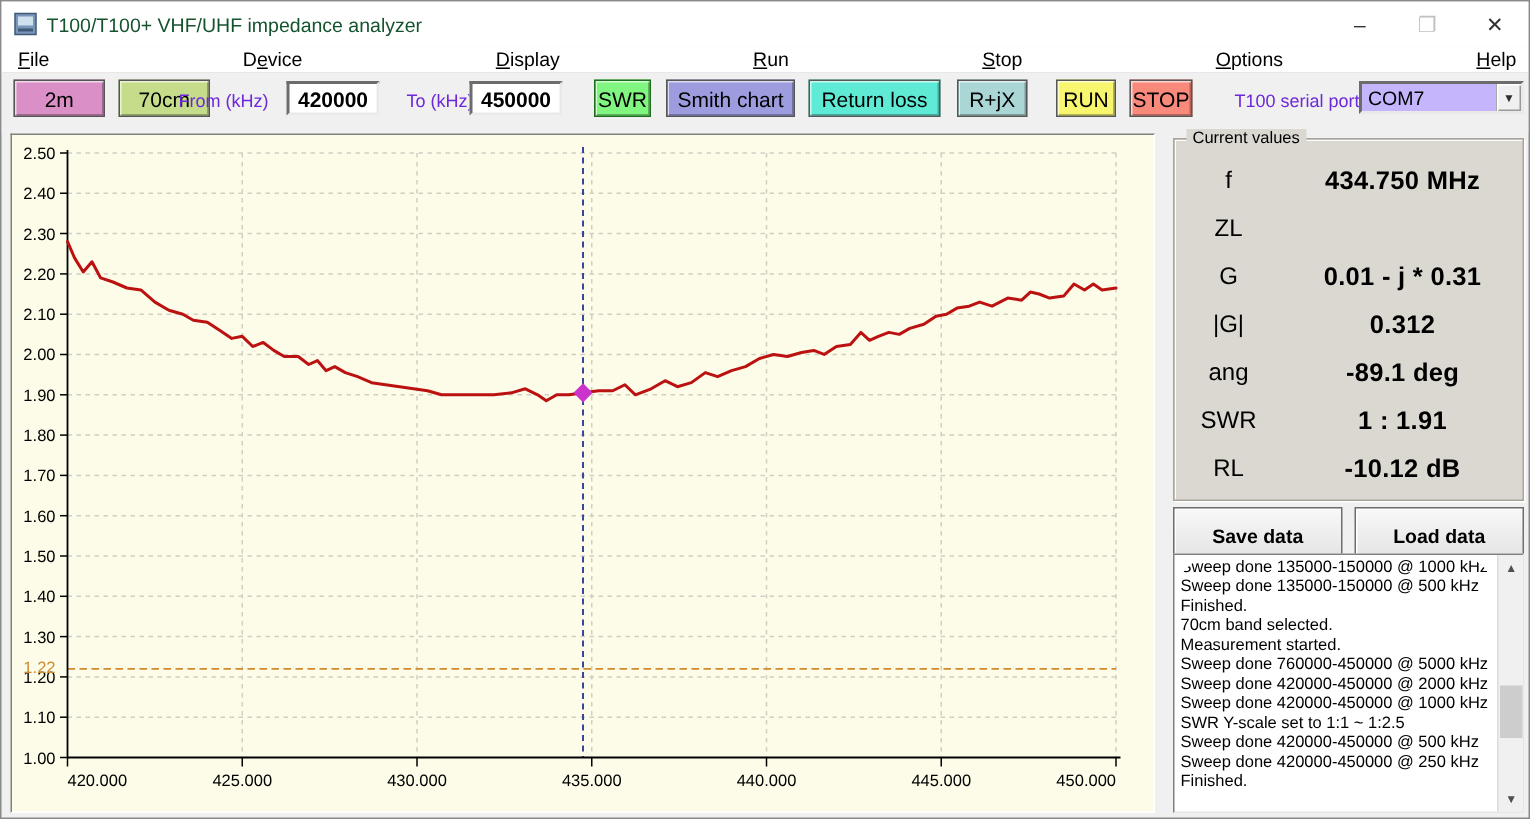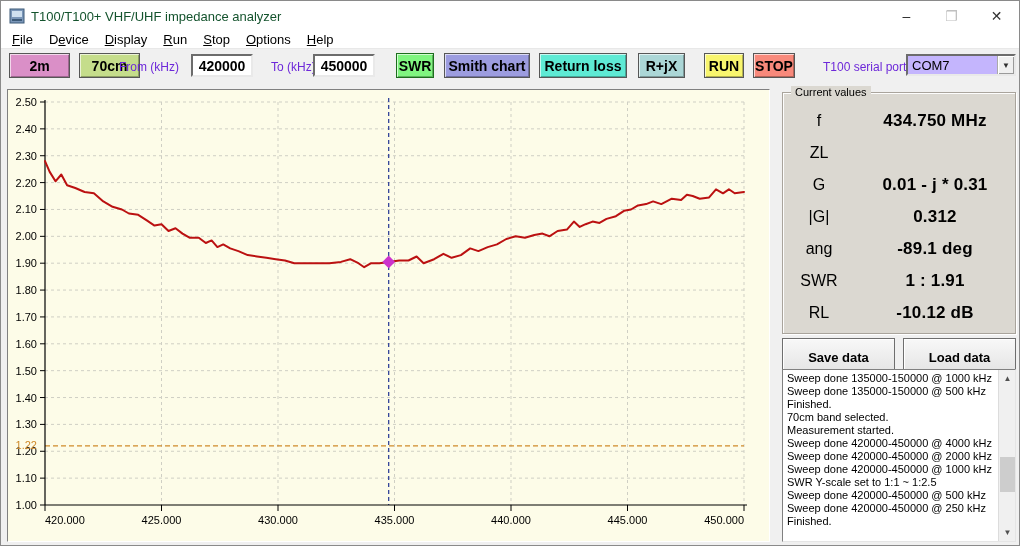--- a/index.html
+++ b/index.html
@@ -12,25 +12,25 @@
     color:#000;
   }
   
   .titlebar { position:absolute; left:0; top:0; width:100%; height:30px; background:#ffffff; display:flex; align-items:center; }
   .app-icon { width:16px; height:16px; margin:0 6px 0 8px; }
   .title-text { font-size:13px; color:#14532d; }
   .win-controls { position:absolute; right:0; top:0; height:30px; display:flex; }
   .win-btn { width:45px; height:30px; display:flex; align-items:center; justify-content:center; font-size:14px; color:#333; }
   .win-btn.max { color:#c0c0c0; }
   
-  .menubar { position:absolute; left:0; top:30px; width:100%; height:18px; background:#ffffff; border-bottom:1px solid #e8e8e8; display:flex; align-items:center; padding-left:3px; }
+  .menubar { position:absolute; left:0; top:30px; width:100%; height:18px; background:#ffffff; border-bottom:1px solid #e8e8e8; display:flex; align-items:center; padding-left:3px;justify-content:space-between; }
   .menu-item { font-size:13px; padding:0 8px; height:18px; line-height:18px; }
   
   .toolbar { position:absolute; left:0; top:48px; width:100%; height:40px; background:#f0f0f0; }
-  .tb { position:absolute; top:4px; height:25px; border:1px solid #565656; box-shadow:inset 1px 1px 0 rgba(255,255,255,.65), inset -1px -1px 0 rgba(0,0,0,.28); font-weight:bold; font-size:14px; text-align:center; display:flex; align-items:center; justify-content:center; cursor:default; }
+  .tb { position:absolute; top:4px; height:25px; border:1px solid #565656; box-shadow:inset 1px 1px 0 rgba(255,255,255,.65), inset -1px -1px 0 rgba(0,0,0,.28); font-weight:normal; font-size:14px; text-align:center; display:flex; align-items:center; justify-content:center; cursor:default; }
   .tb-label { position:absolute; font-size:12px; top:11px; color:#6d28d9; white-space:nowrap; }
   .tb-input { position:absolute; top:5px; height:23px; border:2px solid; border-color:#6c6c6c #e9e9e9 #e9e9e9 #6c6c6c; background:#fff; font-family:"Liberation Sans",sans-serif; font-size:14px; font-weight:bold; text-align:center; }
   .combo { position:absolute; top:5px; height:22px; background:#c4b5fd; border:2px solid; border-color:#6c6c6c #e9e9e9 #e9e9e9 #6c6c6c; display:flex; align-items:center; }
   .combo-text { flex:1; font-size:13px; padding-left:4px; }
   .combo-btn { width:17px; height:100%; background:#f0f0f0; border-left:1px solid #aaa; box-shadow:inset 1px 1px 0 #fff, inset -1px -1px 0 #9a9a9a; display:flex; align-items:center; justify-content:center; font-size:8px; color:#303030; }
   
   .chart-panel { position:absolute; left:6px; top:88px; width:763px; height:453px; background:#fdfce8;
     border:1px solid; border-color:#808080 #ffffff #ffffff #808080; }
   .chart-panel svg { display:block; }
   
@@ -39,21 +39,21 @@
   .groupbox-caption { position:absolute; left:790px; top:85px; font-size:11px; background:#dbd8d1; padding:0 4px; z-index:2; }
   .cv-row { position:absolute; left:0; width:100%; height:32px; display:flex; align-items:center; }
   .cv-label { width:72px; text-align:center; font-size:16px; }
   .cv-value { flex:1; text-align:center; font-size:17px; font-weight:bold; letter-spacing:.2px; }
   .push-btn { position:absolute; top:337px; width:113px; height:38px; background:linear-gradient(#f8f8f8,#e2e2e2);
     border:1px solid #6e6e6e; box-shadow:inset 1px 1px 0 #fff; font-weight:bold; font-size:13px; font-family:"Liberation Sans",sans-serif;
     display:flex; align-items:center; justify-content:center; }
   
   .logbox { position:absolute; left:781px; top:368px; width:234px; height:173px; background:#fff;
     border:1px solid; border-color:#808080 #e5e5e5 #e5e5e5 #808080; }
-  .log-lines { position:absolute; left:0; top:0; right:17px; bottom:0; overflow:hidden; padding:2px 0 0 4px; }
+  .log-lines { position:absolute; left:0; top:0; right:17px; bottom:0; overflow:hidden; padding:2px 0 0 4px;border-radius:29px; }
   .log-line { font-size:11px; line-height:13px; white-space:nowrap; color:#000; }
   .scrollbar { position:absolute; right:0; top:0; width:17px; height:100%; background:#f0f0f0; border-left:1px solid #dcdcdc; }
   .sb-arrow { position:absolute; left:0; width:17px; height:17px; display:flex; align-items:center; justify-content:center; font-size:8px; color:#505050; }
   .sb-thumb { position:absolute; left:1px; width:15px; background:#cdcdcd; }
 </style>
 </head>
 <body>
 
 <div class="titlebar">
   <svg class="app-icon" viewBox="0 0 16 16">
@@ -220,21 +220,21 @@
 <div class="push-btn" style="left:781px;">Save data</div>
 <div class="push-btn" style="left:902px;">Load data</div>
 
 <div class="logbox">
   <div class="log-lines">
       <div class="log-line">Sweep done 135000-150000 @ 1000 kHz</div>
       <div class="log-line">Sweep done 135000-150000 @ 500 kHz</div>
       <div class="log-line">Finished.</div>
       <div class="log-line">70cm band selected.</div>
       <div class="log-line">Measurement started.</div>
-      <div class="log-line">Sweep done 420000-450000 @ 4000 kHz</div>
+      <div class="log-line">Sweep done 760000-450000 @ 5000 kHz</div>
       <div class="log-line">Sweep done 420000-450000 @ 2000 kHz</div>
       <div class="log-line">Sweep done 420000-450000 @ 1000 kHz</div>
       <div class="log-line">SWR Y-scale set to 1:1 ~ 1:2.5</div>
       <div class="log-line">Sweep done 420000-450000 @ 500 kHz</div>
       <div class="log-line">Sweep done 420000-450000 @ 250 kHz</div>
       <div class="log-line">Finished.</div>
     </div>
   <div class="scrollbar">
     <div class="sb-arrow" style="top:0;">▲</div>
     <div class="sb-thumb" style="top:87px; height:35px;"></div>

